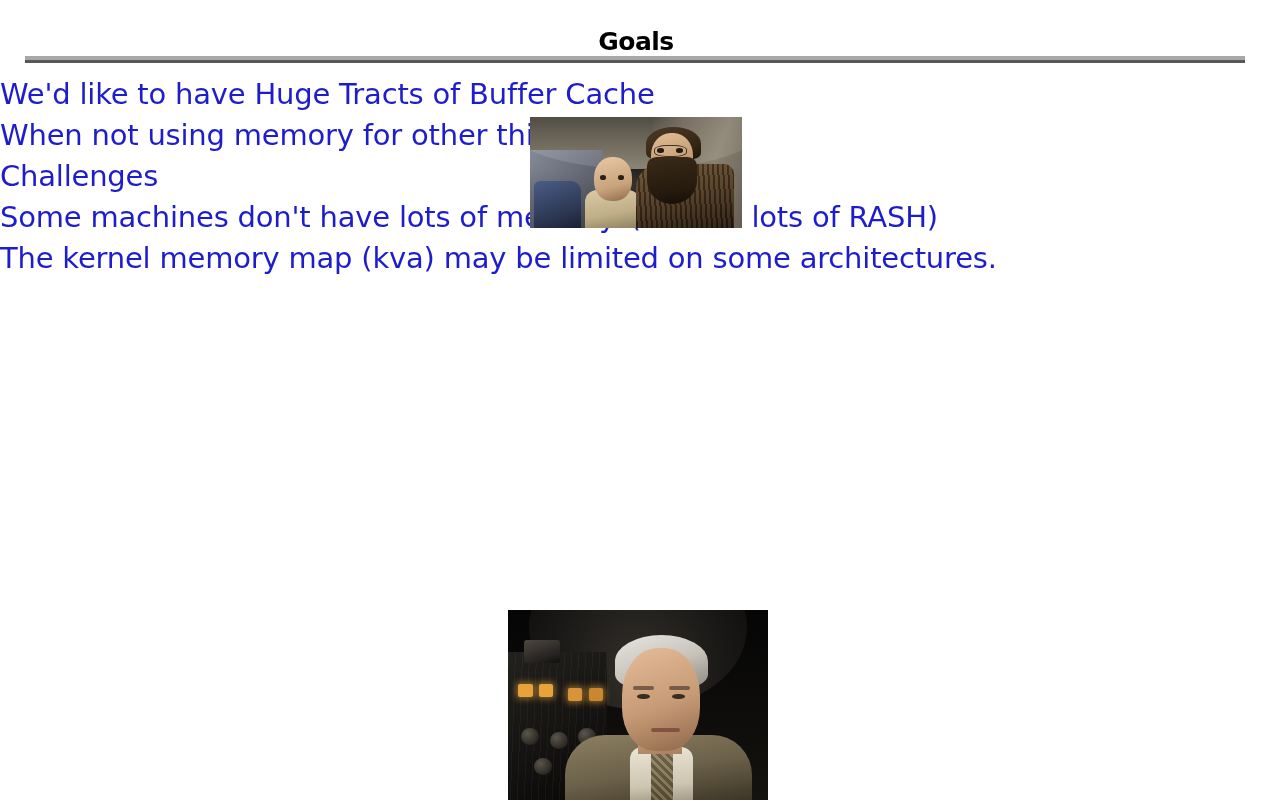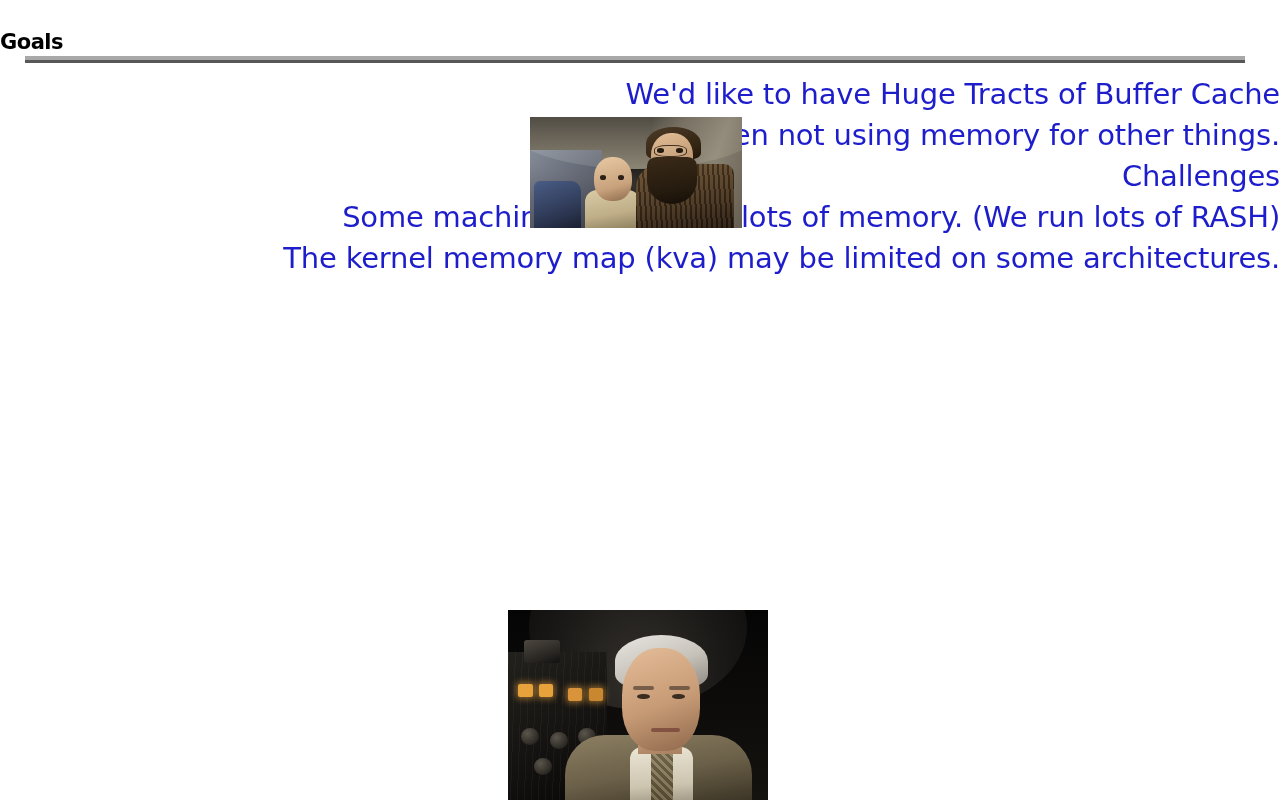--- a/index.html
+++ b/index.html
@@ -14,24 +14,24 @@
     font-family: "DejaVu Sans", sans-serif;
     position: relative;
   }
 
   
   .slide-title {
     position: absolute;
     top: 27px;
     left: 0;
     width: 1272px;
-    text-align: left;
+    text-align: center;
     font-family: "DejaVu Sans", sans-serif;
     font-weight: bold;
-    font-size: 21px;
+    font-size: 25px;
     line-height: 30px;
     letter-spacing: -0.5px;
     color: #000000;
     white-space: nowrap;
   }
 
   
   .title-rule {
     position: absolute;
     left: 25px;
@@ -56,21 +56,21 @@
 
   
   .body-area {
     position: absolute;
     left: 0;
     top: 74px;
     width: 1280px;
   }
   .line {
     width: 1280px;
-    text-align: right;
+    text-align: left;
     color: #1d1dcc;
     font-family: "DejaVu Sans", sans-serif;
     font-size: 29px;
     line-height: 41px;
     white-space: nowrap;
     letter-spacing: -0.2px;
   }
   .line.blank {
     color: transparent;
   }

